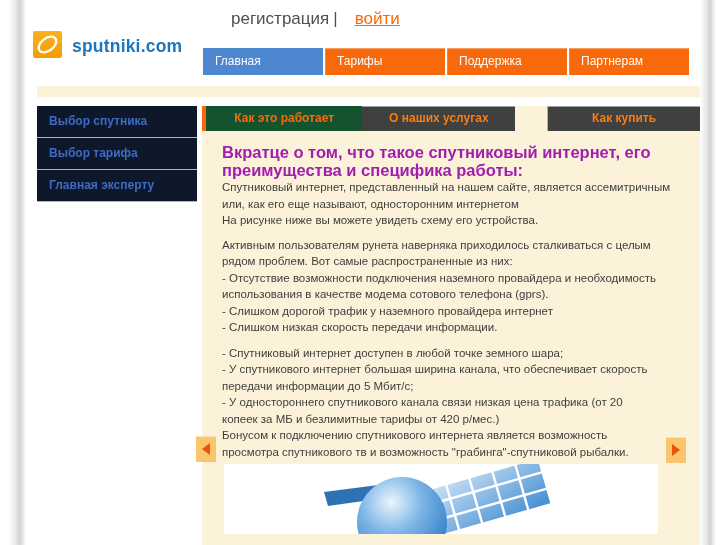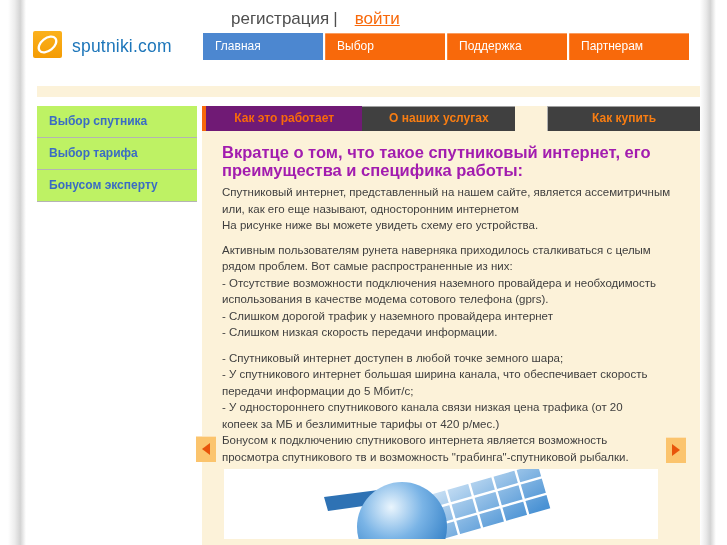--- a/index.html
+++ b/index.html
@@ -13,57 +13,57 @@
 
   
   .toplinks { position:absolute; left:211px; top:9px; font-size:17px; color:#4f4f4f;margin-left:20px; }
   .toplinks .sep { margin:0 1px 0 4px; color:#4f4f4f; }
   .login { color:#f8690b; text-decoration:underline; margin-left:16px; cursor:pointer; }
   .register { cursor:pointer; }
 
   
   .logo-mark { position:absolute; left:33px; top:31px; width:29px; height:27px;
     border-radius:2px; background:linear-gradient(180deg,#fbb11d,#f49c04); cursor:pointer; }
-  .logo-text { position:absolute; left:72px; top:36px; font-size:17.5px; font-weight:normal;
+  .logo-text { position:absolute; left:72px; top:36px; font-size:17.5px; font-weight:bold;
     color:#1d76ba; letter-spacing:.2px; cursor:pointer; }
 
   
-  .nav { position:absolute; left:196px; top:33px; height:27px; display:flex;padding-left:7px; }
+  .nav { position:absolute; left:196px; top:48px; height:27px; display:flex;padding-left:7px; }
   .nav-tab { width:120px; margin-right:2px; box-sizing:border-box; padding-left:12px;
     color:#ffffff; font-size:12px; line-height:27px; background:#f8690b; cursor:pointer;
     box-shadow: inset 0 1px 0 rgba(255,255,255,.35), inset 1px 0 0 rgba(255,255,255,.18);
     white-space:nowrap; }
   .nav-tab.active { background:#4c87d0; box-shadow:none; }
 
   .band { position:absolute; left:37px; top:86px; width:663px; height:11px; background:#fcf2d9; }
 
   
   .sidebar { position:absolute; left:37px; top:106px; width:160px; }
-  .side-item { height:32px; box-sizing:border-box; background:#bef264;
+  .side-item { height:32px; box-sizing:border-box; background:#0f172a;
     border-bottom:1px solid #b4b4b4; color:#3a6cc4; font-weight:bold; font-size:12px;
     line-height:30px; padding-left:12px; cursor:pointer; white-space:nowrap; }
 
   
   .content { position:absolute; left:202px; top:106px; width:498px; height:439px; background:#fcf2d9; }
   .tabbar { position:absolute; left:0; top:0; width:498px; height:25px; display:flex; }
   .minibar { width:4px; height:25px; background:#f8690b; }
   .ctab { height:25px; line-height:25px; text-align:center; font-weight:bold; font-size:12px;
     cursor:pointer; box-sizing:border-box; white-space:nowrap; }
-  .ctab.active { width:162px; background:#701a75; color:#f8690b; }
+  .ctab.active { width:162px; background:#14532d; color:#f8690b; }
   .ctab.inactive { width:158px; background:#404040; color:#f87d12;
     box-shadow: inset 0 1px 0 rgba(255,255,255,.5); }
   .ctab.inactive + .ctab.inactive { border-left:1px solid rgba(255,255,255,.6);margin-left:32px; }
 
   .bodytext { position:absolute; left:0; top:25px; width:498px; box-sizing:border-box;
     padding:12px 0 0 20px; }
   .heading { margin:0; width:472px; font-size:16.5px; line-height:18px; font-weight:bold;
     color:#a21caf; white-space:pre-line; }
   .para { margin:0; width:474px; font-size:11.5px; line-height:16.5px; color:#3e3e3e;
     white-space:pre-line; }
-  .para-1 { margin-top:5px; }
+  .para-1 { }
   .para-2 { margin-top:8px; }
   .para-3 { margin-top:16px; }
   .para-4 { margin-top:9px; }
 
   .imagebox { margin-top:4px; margin-left:2px; width:434px; height:70px; background:#ffffff; overflow:hidden; }
 
   
   .arrow { position:absolute; width:20px; height:26px; background:#fbc46d; cursor:pointer;
     display:flex; align-items:center; justify-content:center;
     box-shadow: inset 0 1px 0 rgba(255,255,255,.5); }
@@ -86,31 +86,31 @@
 
   <div class="logo-mark">
     <svg width="29" height="27" viewBox="0 0 29 27">
       <ellipse cx="14.5" cy="13.5" rx="10" ry="6.3" transform="rotate(-38 14.5 13.5)" fill="none" stroke="#ffffff" stroke-width="2.3"></ellipse>
     </svg>
   </div>
   <div class="logo-text">sputniki.com</div>
 
   <div class="nav">
     <div class="nav-tab active">Главная</div>
-    <div class="nav-tab">Выбор</div>
+    <div class="nav-tab">Тарифы</div>
     <div class="nav-tab">Поддержка</div>
     <div class="nav-tab">Партнерам</div>
   </div>
 
   <div class="band"></div>
 
   <div class="sidebar">
     <div class="side-item">Выбор спутника</div>
     <div class="side-item">Выбор тарифа</div>
-    <div class="side-item">Бонусом эксперту</div>
+    <div class="side-item">Главная эксперту</div>
   </div>
 
   <div class="content">
     <div class="tabbar">
       <div class="minibar"></div>
       <div class="ctab active">Как это работает</div>
       <div class="ctab inactive">О наших услугах</div>
       <div class="ctab inactive">Как купить</div>
     </div>
 

